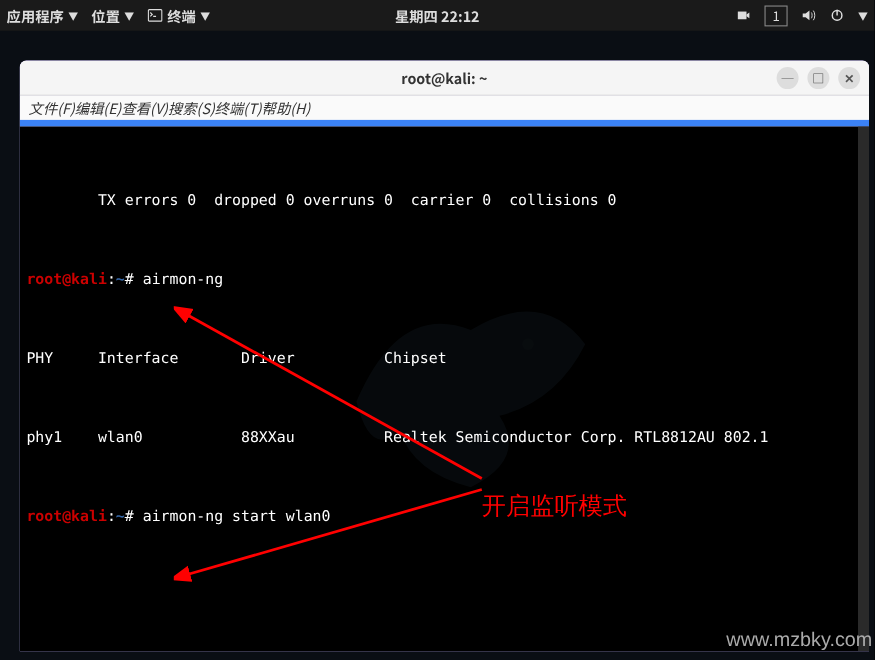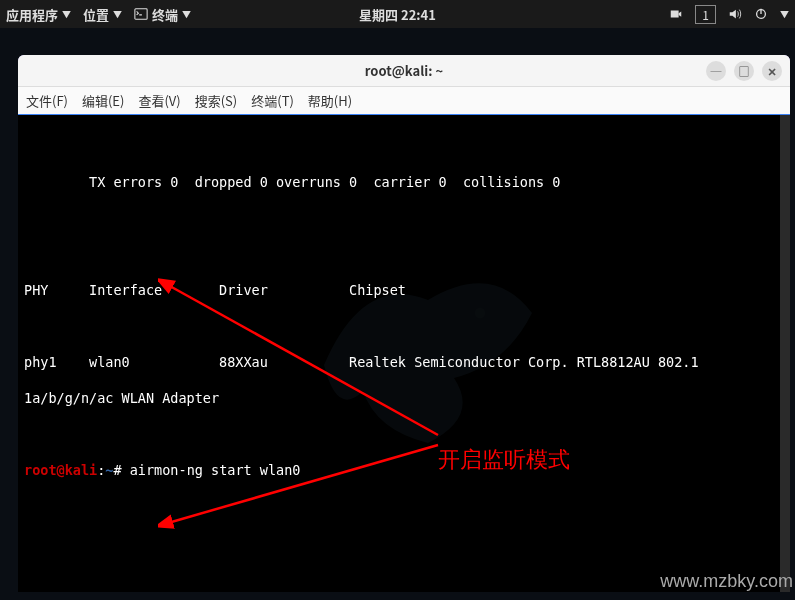--- a/index.html
+++ b/index.html
@@ -92,24 +92,24 @@
       font-size: 11px;
       color: #555;
       cursor: pointer;
     }
     .menubar {
       height: 28px;
       background: #fafafa;
       display: flex;
       align-items: center;
       padding: 0 8px;
-      gap: 14px;
       font-size: 13px;
       color: #333;
-      border-bottom: 1px solid #3b82f6;
+      border-bottom: 6px solid #3b82f6;
+      font-style: italic;
     }
     .menu-item {
       cursor: pointer;
     }
     .terminal-body {
       flex: 1;
       background: #000;
       color: #fff;
       font-family: "DejaVu Sans Mono", monospace;
       font-size: 13.5px;
@@ -184,21 +184,21 @@
     </div>
     <div class="panel-item">
       <svg class="icon-svg" viewBox="0 0 16 16">
           <rect x="1" y="2" width="14" height="12" rx="1" fill="none" stroke="#ddd" stroke-width="1.2"></rect>
           <path d="M3 5l2 2-2 2M6 9h3" stroke="#ddd" stroke-width="1.2" fill="none"></path>
         </svg>
       <span>终端</span>
       <span class="dropdown-arrow">▼</span>
     </div>
   </div>
-  <div class="panel-center">星期四 22:41</div>
+  <div class="panel-center">星期四 22:12</div>
   <div class="panel-right">
     <svg class="icon-svg" viewBox="0 0 16 16">
         <rect x="2" y="4" width="9" height="8" fill="#ddd"></rect>
         <path d="M11 7l3-2v6l-3-2z" fill="#ddd"></path>
       </svg>
     <div class="workspace-indicator">1</div>
     <svg class="icon-svg" viewBox="0 0 16 16">
         <path d="M2 6v4h3l4 3V3L5 6z" fill="#ddd"></path>
         <path d="M11 5c1 1 1 5 0 6M13 3c2 2 2 8 0 10" stroke="#ddd" fill="none"></path>
       </svg>
@@ -228,25 +228,25 @@
     <span class="menu-item">帮助(H)</span>
   </div>
   <div class="terminal-body">
     
     <svg class="dragon-bg" viewBox="0 0 200 200">
       <path d="M20 100 Q 50 30 100 50 Q 150 20 180 60 Q 160 100 120 110 Q 140 140 100 160 Q 60 150 50 120 Q 30 140 20 100 Z" fill="#2a4050"></path>
       <circle cx="140" cy="60" r="4" fill="#3a5060"></circle>
     </svg>
 <div class="term-line output">        TX errors 0  dropped 0 overruns 0  carrier 0  collisions 0</div>
 <div class="term-line"> </div>
+<div class="term-line"><span class="prompt-user">root</span><span class="prompt-user">@</span><span class="prompt-host">kali</span><span class="prompt-colon">:</span><span class="prompt-path">~</span><span class="prompt-symbol">#</span> <span class="cmd">airmon-ng</span></div>
 <div class="term-line"> </div>
 <div class="term-line output">PHY     Interface       Driver          Chipset</div>
 <div class="term-line"> </div>
 <div class="term-line output">phy1    wlan0           88XXau          Realtek Semiconductor Corp. RTL8812AU 802.1</div>
-<div class="term-line output">1a/b/g/n/ac WLAN Adapter</div>
 <div class="term-line"> </div>
 <div class="term-line"><span class="prompt-user">root</span><span class="prompt-user">@</span><span class="prompt-host">kali</span><span class="prompt-colon">:</span><span class="prompt-path">~</span><span class="prompt-symbol">#</span> <span class="cmd">airmon-ng start wlan0</span></div>
 <div class="term-line"> </div>
 
 
 
 
 
 
 

